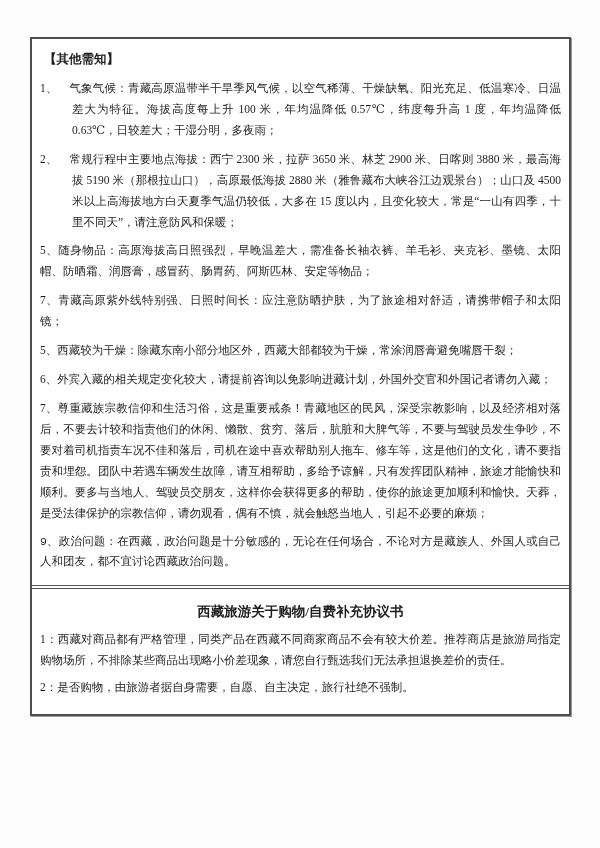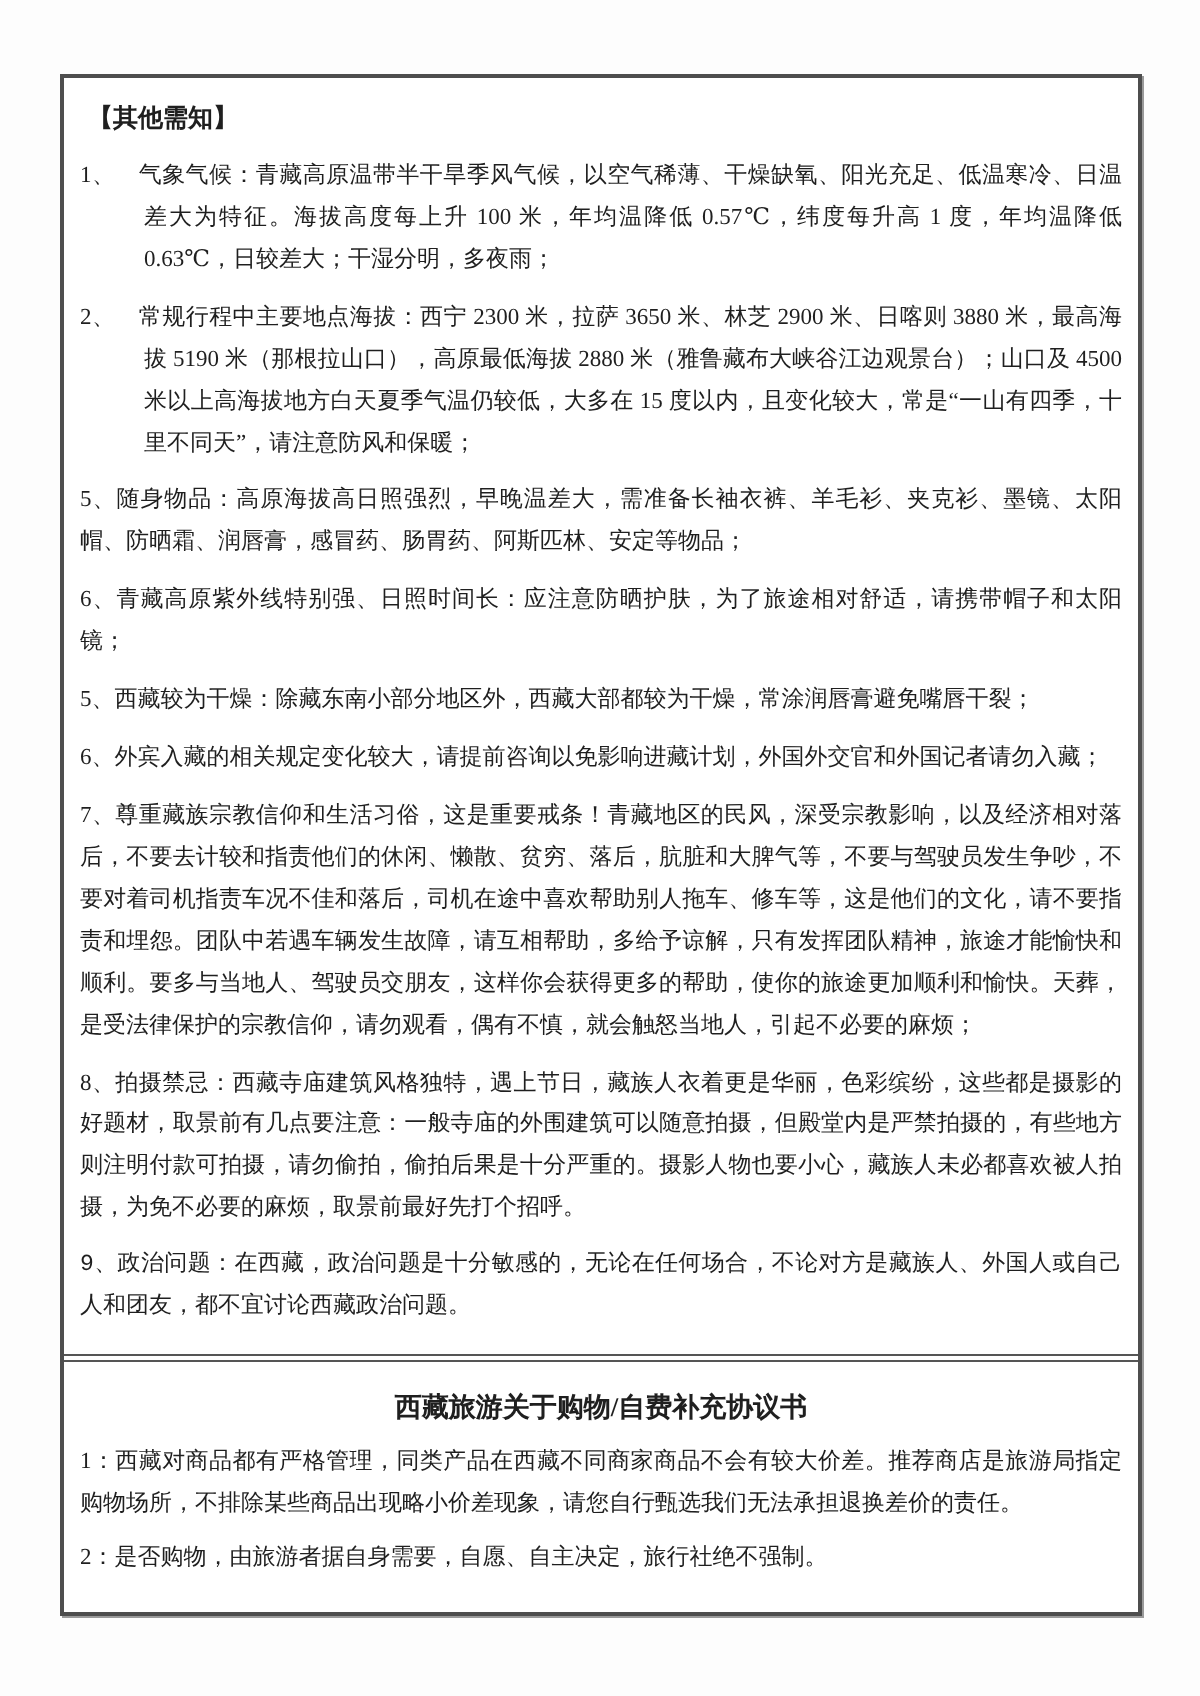--- a/index.html
+++ b/index.html
@@ -74,25 +74,24 @@
 <body>
 
 <div class="page">
   <div class="doc">
 
     <div class="section section-notice">
       <div class="notice-title">【其他需知】</div>
       <p class="item hang">1、　气象气候：青藏高原温带半干旱季风气候，以空气稀薄、干燥缺氧、阳光充足、低温寒冷、日温差大为特征。海拔高度每上升 100 米，年均温降低 0.57℃，纬度每升高 1 度，年均温降低 0.63℃，日较差大；干湿分明，多夜雨；</p>
       <p class="item hang">2、　常规行程中主要地点海拔：西宁 2300 米，拉萨 3650 米、林芝 2900 米、日喀则 3880 米，最高海拔 5190 米（那根拉山口），高原最低海拔 2880 米（雅鲁藏布大峡谷江边观景台）；山口及 4500 米以上高海拔地方白天夏季气温仍较低，大多在 15 度以内，且变化较大，常是“一山有四季，十里不同天”，请注意防风和保暖；</p>
       <p class="item">5、随身物品：高原海拔高日照强烈，早晚温差大，需准备长袖衣裤、羊毛衫、夹克衫、墨镜、太阳帽、防晒霜、润唇膏，感冒药、肠胃药、阿斯匹林、安定等物品；</p>
-      <p class="item">6、青藏高原紫外线特别强、日照时间长：应注意防晒护肤，为了旅途相对舒适，请携带帽子和太阳镜；</p>
+      <p class="item">7、青藏高原紫外线特别强、日照时间长：应注意防晒护肤，为了旅途相对舒适，请携带帽子和太阳镜；</p>
       <p class="item">5、西藏较为干燥：除藏东南小部分地区外，西藏大部都较为干燥，常涂润唇膏避免嘴唇干裂；</p>
       <p class="item">6、外宾入藏的相关规定变化较大，请提前咨询以免影响进藏计划，外国外交官和外国记者请勿入藏；</p>
       <p class="item">7、尊重藏族宗教信仰和生活习俗，这是重要戒条！青藏地区的民风，深受宗教影响，以及经济相对落后，不要去计较和指责他们的休闲、懒散、贫穷、落后，肮脏和大脾气等，不要与驾驶员发生争吵，不要对着司机指责车况不佳和落后，司机在途中喜欢帮助别人拖车、修车等，这是他们的文化，请不要指责和埋怨。团队中若遇车辆发生故障，请互相帮助，多给予谅解，只有发挥团队精神，旅途才能愉快和顺利。要多与当地人、驾驶员交朋友，这样你会获得更多的帮助，使你的旅途更加顺利和愉快。天葬，是受法律保护的宗教信仰，请勿观看，偶有不慎，就会触怒当地人，引起不必要的麻烦；</p>
-      <p class="item">8、拍摄禁忌：西藏寺庙建筑风格独特，遇上节日，藏族人衣着更是华丽，色彩缤纷，这些都是摄影的好题材，取景前有几点要注意：一般寺庙的外围建筑可以随意拍摄，但殿堂内是严禁拍摄的，有些地方则注明付款可拍摄，请勿偷拍，偷拍后果是十分严重的。摄影人物也要小心，藏族人未必都喜欢被人拍摄，为免不必要的麻烦，取景前最好先打个招呼。</p>
       <p class="item">9、政治问题：在西藏，政治问题是十分敏感的，无论在任何场合，不论对方是藏族人、外国人或自己人和团友，都不宜讨论西藏政治问题。</p>
     </div>
 
     <div class="section">
       <div class="agr-title">西藏旅游关于购物/自费补充协议书</div>
       <p class="agr-item">1：西藏对商品都有严格管理，同类产品在西藏不同商家商品不会有较大价差。推荐商店是旅游局指定购物场所，不排除某些商品出现略小价差现象，请您自行甄选我们无法承担退换差价的责任。</p>
       <p class="agr-item">2：是否购物，由旅游者据自身需要，自愿、自主决定，旅行社绝不强制。</p>
 
     </div>
 

